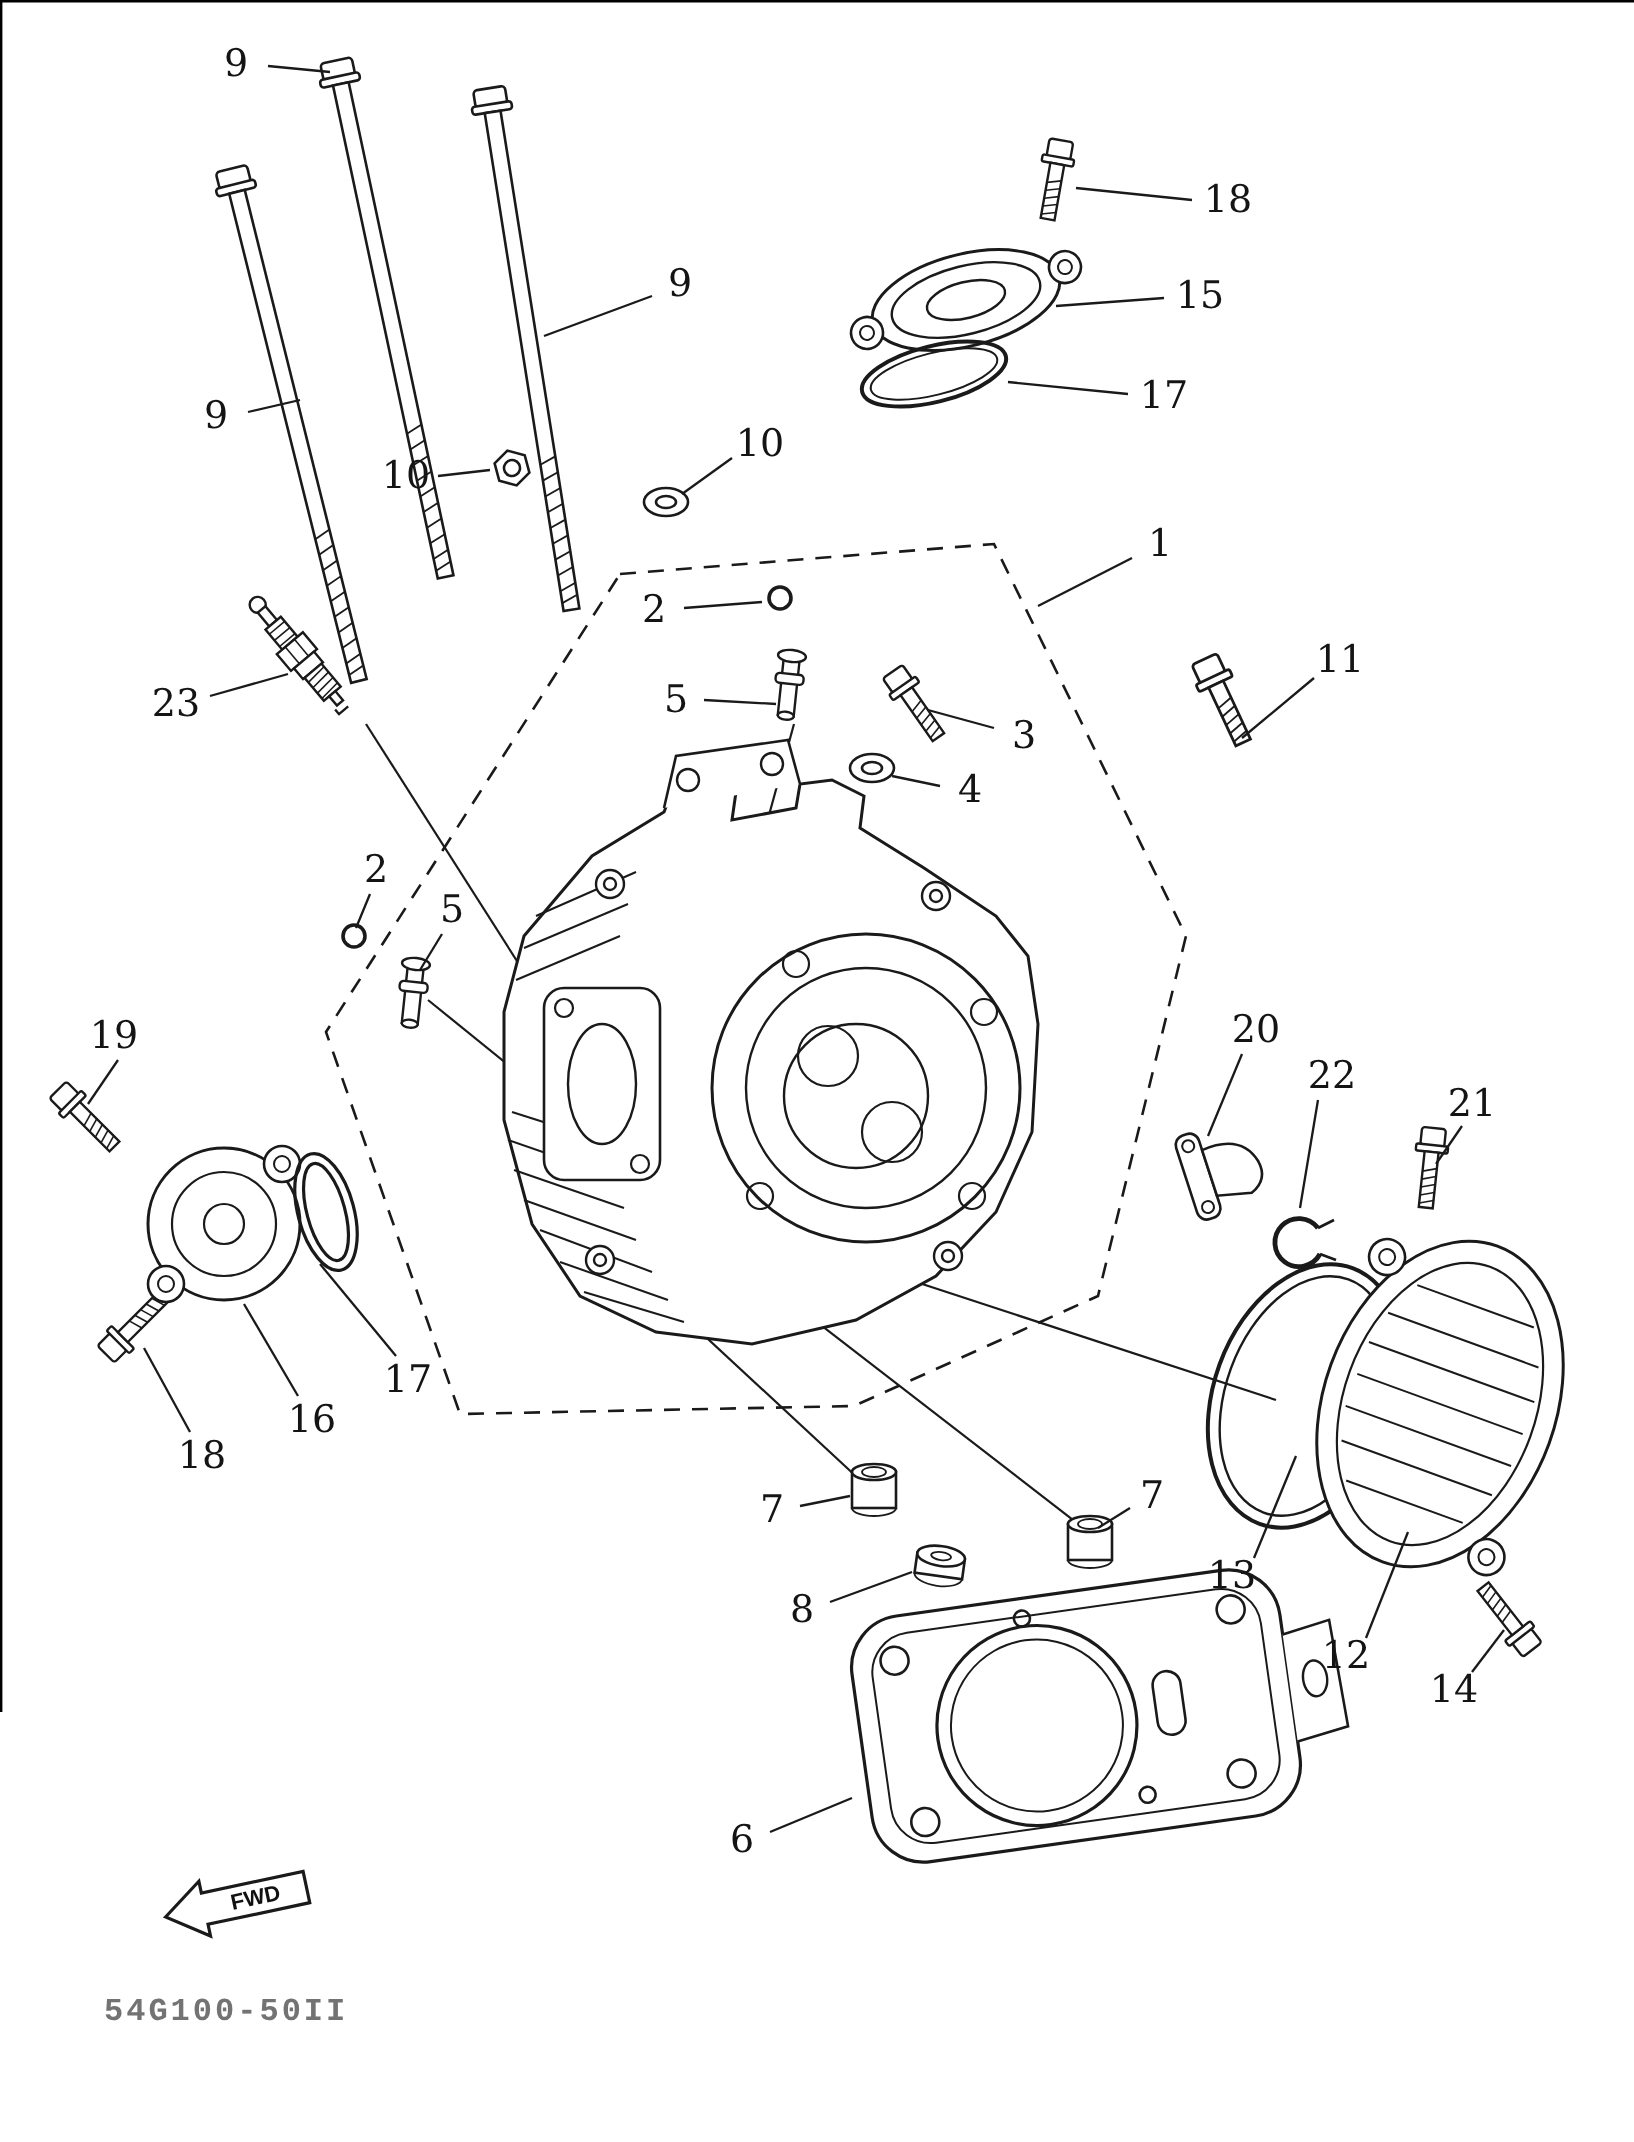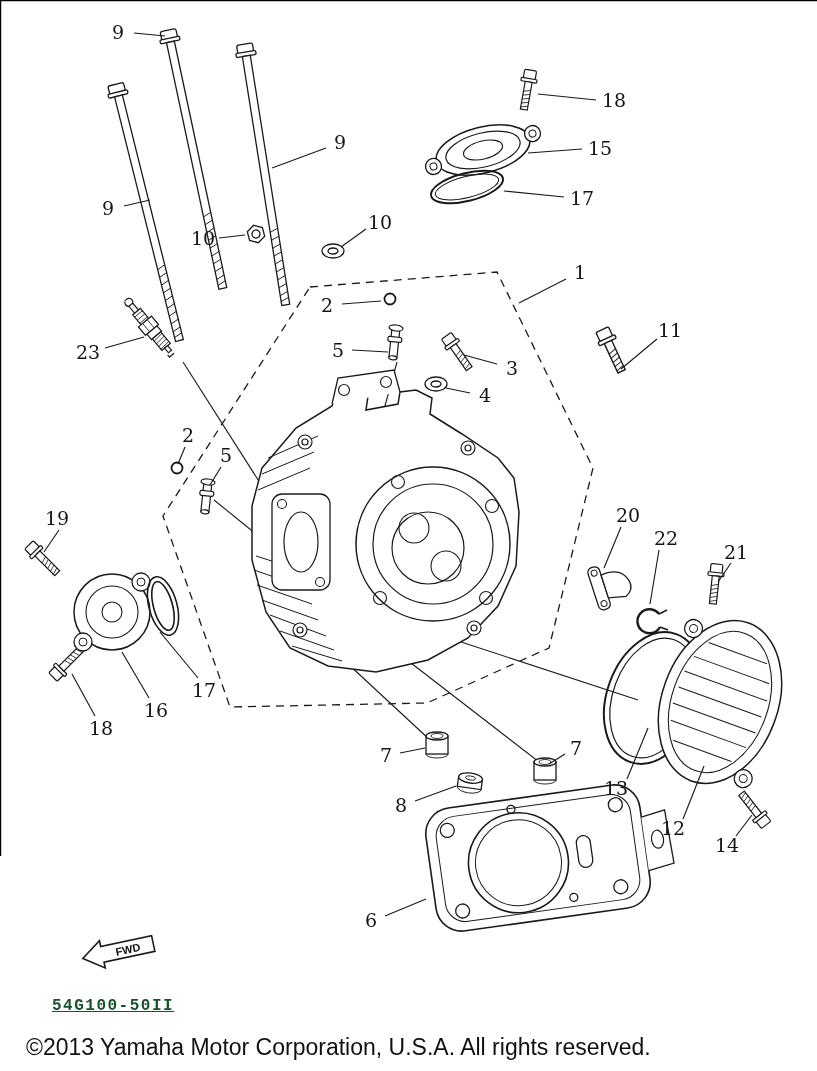--- a/index.html
+++ b/index.html
@@ -3,21 +3,21 @@
 <meta charset="utf-8">
 <style>
   html,body{margin:0;padding:0;background:#ffffff;}
   .page{position:relative;width:817px;height:1071px;background:#ffffff;overflow:hidden;
         font-family:"Liberation Sans",sans-serif;}
   svg{position:absolute;left:0;top:0;}
   #leader-lines line{stroke:#1a1a1a;stroke-width:1.15;}
   #callout-labels text{font:19px "DejaVu Serif",serif;fill:#141414;
         text-anchor:middle;dominant-baseline:central;}
   .part-code{position:absolute;left:52px;top:997px;
-        font:bold 16px "Liberation Mono",monospace;letter-spacing:1.5px;color:#14532d;text-decoration:underline;}
+        font:bold 16px "Liberation Mono",monospace;letter-spacing:1.5px;color:#737373;}
   .copyright{position:absolute;left:26px;top:1034px;
         font:23px "Liberation Sans",sans-serif;color:#111;white-space:nowrap;}
   .fwd-text{font:bold 11px "Liberation Sans",sans-serif;fill:#111;
         text-anchor:middle;dominant-baseline:central;}
 </style>
 </head>
 <body>
 
 <div class="page">
 
@@ -354,15 +354,14 @@
         <text x="576" y="748">7</text>
         <text x="401" y="805">8</text>
         <text x="616" y="788">13</text>
         <text x="673" y="828">12</text>
         <text x="727" y="845">14</text>
         <text x="371" y="920">6</text>
       </g>
 </svg>
 
 <div class="part-code">54G100-50II</div>
-<div class="copyright">©2013 Yamaha Motor Corporation, U.S.A. All rights reserved.</div>
 
 </div>
 
 </body></html>

